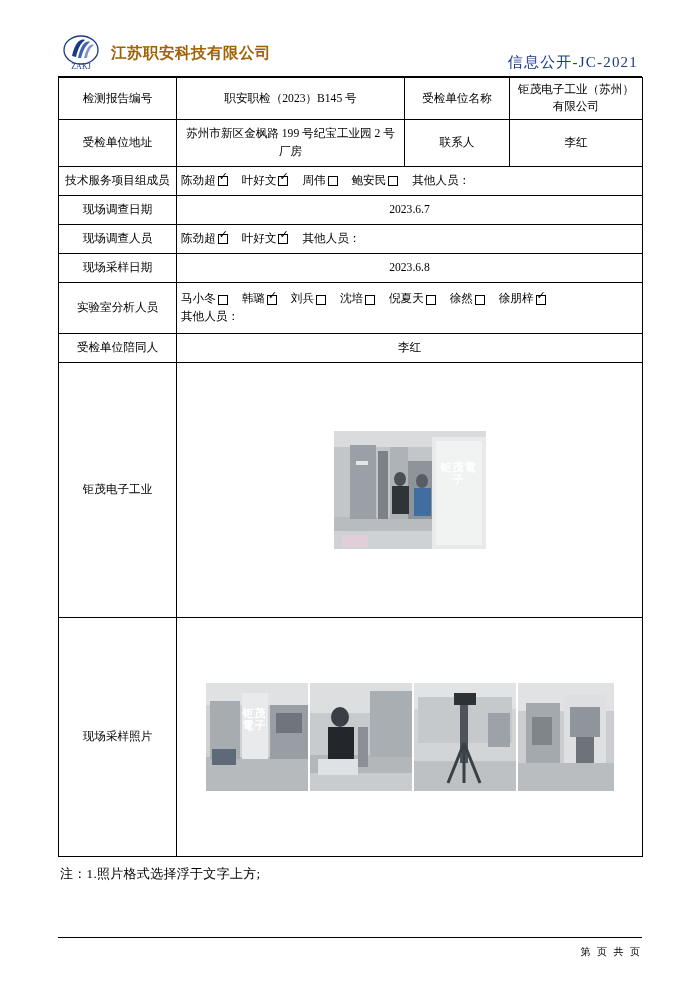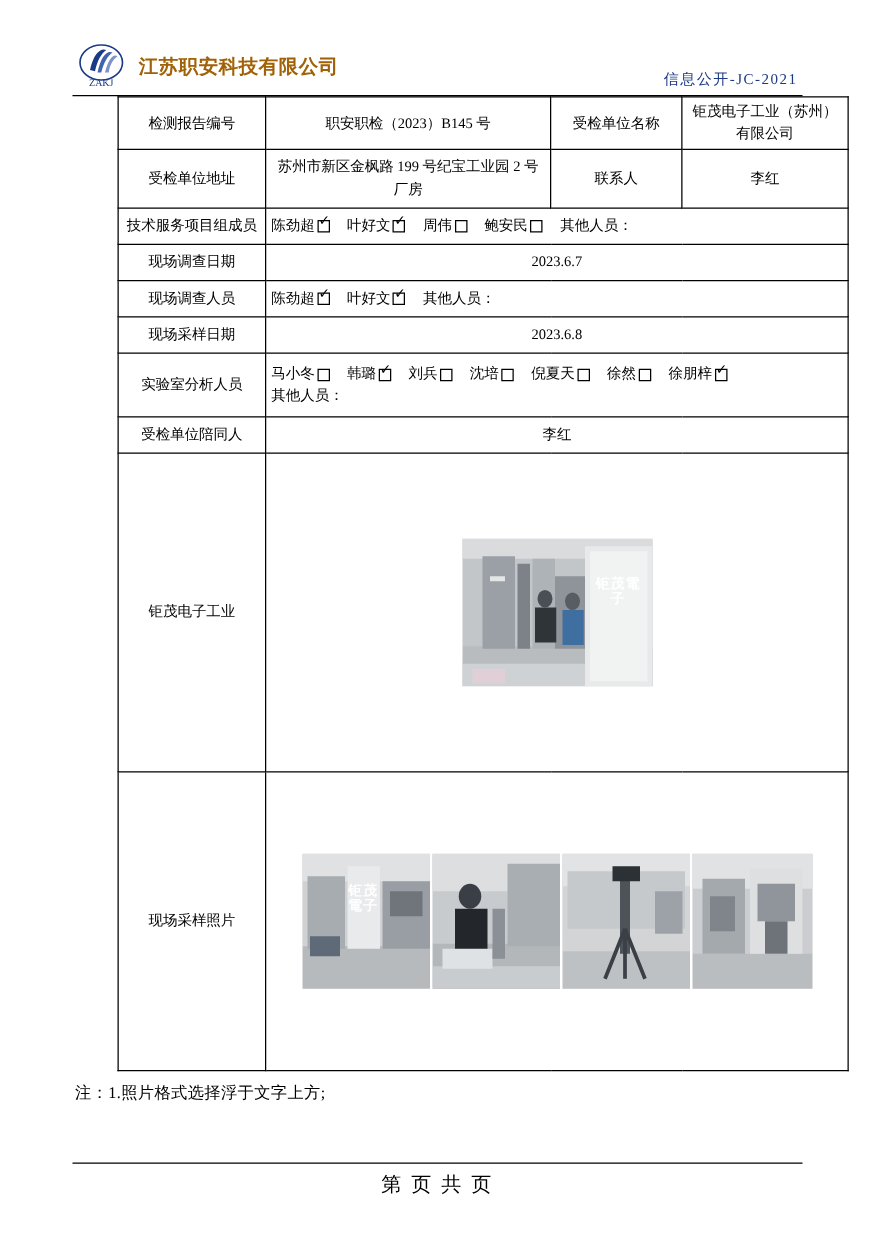--- a/index.html
+++ b/index.html
@@ -45,42 +45,41 @@
   .logo svg { display: block; }
   .company {
     font-size: 15.5px;
     letter-spacing: 0.5px;
     color: #a16207;
     font-family: "Liberation Serif", serif;
     font-weight: 700;
     white-space: nowrap;
   }
   .doc-code {
-    font-size: 12px;
+    font-size: 15px;
     color: #1a3a86;
     letter-spacing: 1.2px;
     white-space: nowrap;
     padding-right: 4px;
     font-weight: 500;
   }
   
   .title {
     text-align: center;
     font-size: 18.5px;
     font-weight: bold;
     letter-spacing: 1.5px;
     margin: 20px 0 13px 0;
     font-family: "Liberation Serif", serif;
   }
   
   table.main {
     border-collapse: collapse;
     width: 100%;
     table-layout: fixed;
-    margin-left: 36px;
   }
   table.main td {
     border: 0.9px solid #000;
     font-size: 11.6px;
     padding: 3px 4px;
     vertical-align: middle;
     line-height: 1.5;
     font-family: "Liberation Serif", serif;
   }
   .lbl {
@@ -159,22 +158,22 @@
     position: absolute;
     left: 58px;
     right: 58px;
     bottom: 30px;
   }
   .footer-line {
     border-top: 1.1px solid #000;
     margin-bottom: 7px;
   }
   .footer-text {
-    text-align: center;
-    font-size: 16px;
+    text-align: right;
+    font-size: 10px;
     letter-spacing: 2px;
   }
 </style>
 </head>
 <body>
 
 <div class="page">
 
   <div class="header">
     <div class="header-left">

